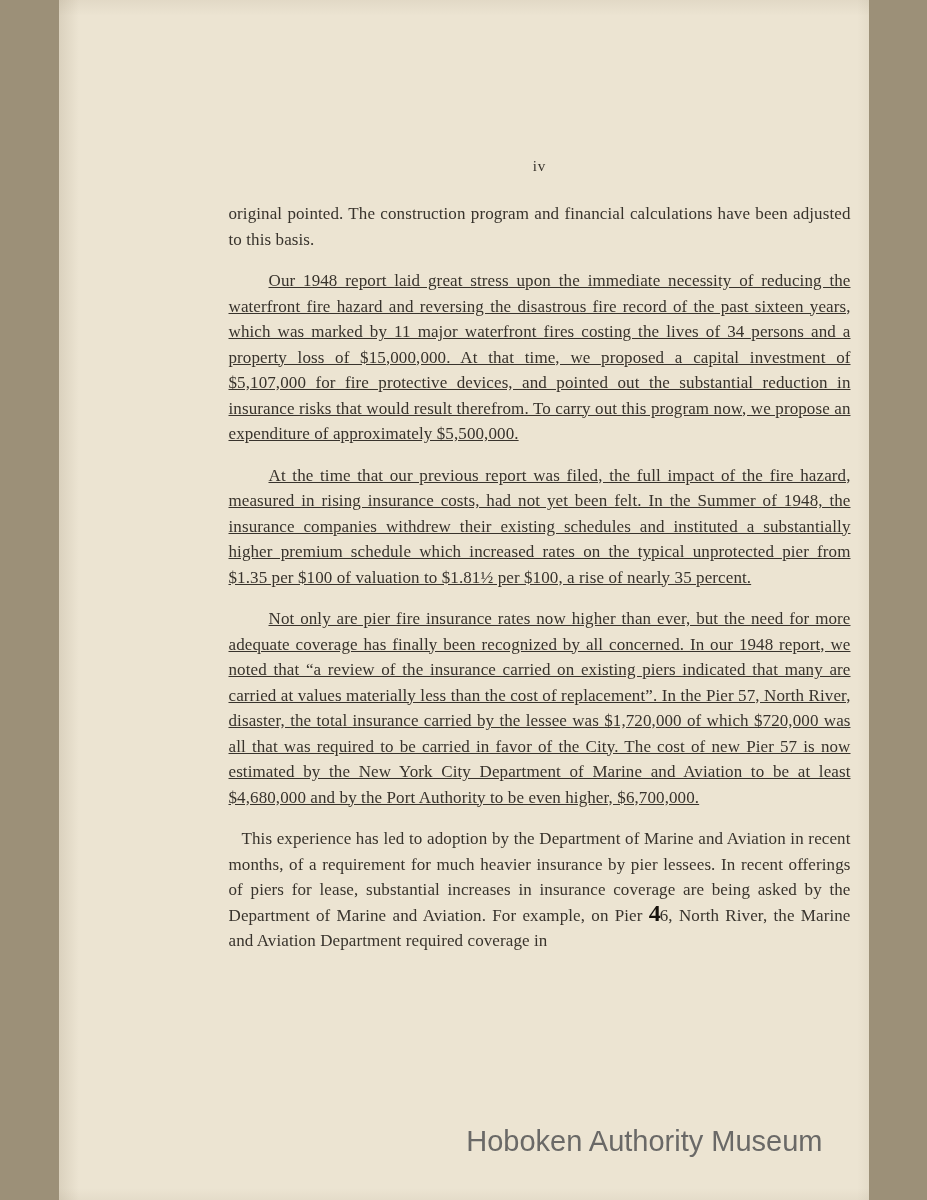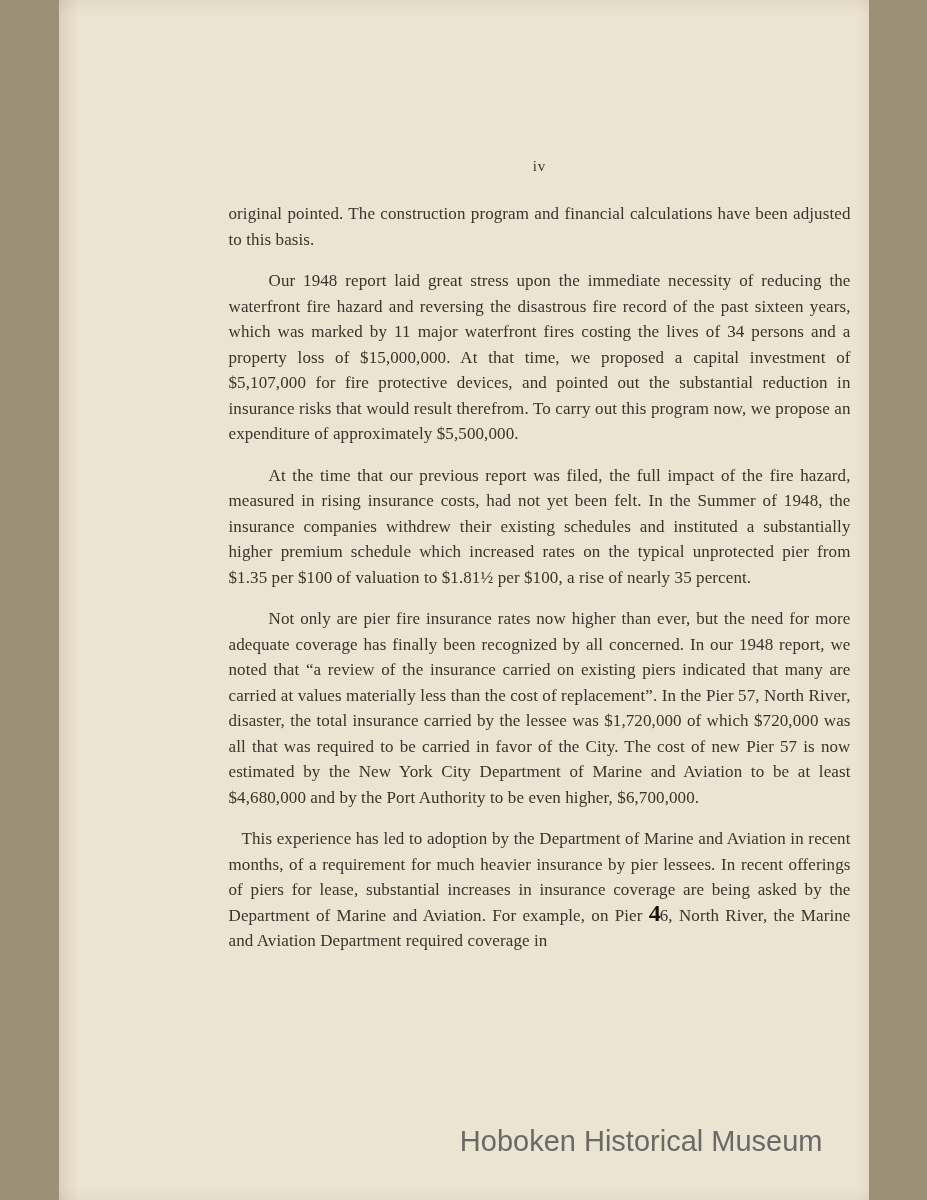--- a/index.html
+++ b/index.html
@@ -41,20 +41,21 @@
   }
   .para {
     margin: 0 0 16px 0;
     font-size: 17px;
     line-height: 25.5px;
     text-align: justify;
     letter-spacing: 0.1px;
   }
   .indent {
     text-indent: 40px;
+    text-decoration: underline;
   }
   .small-indent {
     text-indent: 13px;
   }
   .handwritten-correction {
     font-weight: bold;
     font-size: 24px;
     line-height: 0;
     letter-spacing: -1px;
     color: #17130d;
@@ -85,15 +86,15 @@
     <p class="para indent">Our 1948 report laid great stress upon the immediate necessity of reducing the waterfront fire hazard and reversing the disastrous fire record of the past sixteen years, which was marked by 11 major waterfront fires costing the lives of 34 persons and a property loss of $15,000,000.  At that time, we proposed a capital investment of $5,107,000 for fire protective devices, and pointed out the substantial reduction in insurance risks that would result therefrom.  To carry out this program now, we propose an expenditure of approximately $5,500,000.</p>
 
     <p class="para indent">At the time that our previous report was filed, the full impact of the fire hazard, measured in rising insurance costs, had not yet been felt.  In the Summer of 1948, the insurance companies withdrew their existing schedules and instituted a substantially higher premium schedule which increased rates on the typical unprotected pier from $1.35 per $100 of valuation to $1.81½ per $100, a rise of nearly 35 percent.</p>
 
     <p class="para indent">Not only are pier fire insurance rates now higher than ever, but the need for more adequate coverage has finally been recognized by all concerned.  In our 1948 report, we noted that “a review of the insurance carried on existing piers indicated that many are carried at values materially less than the cost of replacement”.  In the Pier 57, North River, disaster, the total insurance carried by the lessee was $1,720,000 of which $720,000 was all that was required to be carried in favor of the City.  The cost of new Pier 57 is now estimated by the New York City Department of Marine and Aviation to be at least $4,680,000 and by the Port Authority to be even higher, $6,700,000.</p>
 
     <p class="para small-indent"><span>This experience has led to adoption by the Department of Marine and Aviation in recent months, of a requirement for much heavier insurance by pier lessees. In recent offerings of piers for lease, substantial increases in insurance coverage are being asked by the Department of Marine and Aviation.  For example, on Pier </span><span class="handwritten-correction">4</span><span>6, North River, the Marine and Aviation Department required coverage in</span></p>
 
   </div>
 
-  <div class="watermark">Hoboken Historical Museum</div>
+  <div class="watermark">Hoboken Authority Museum</div>
 
 </div>
 
 </body></html>

